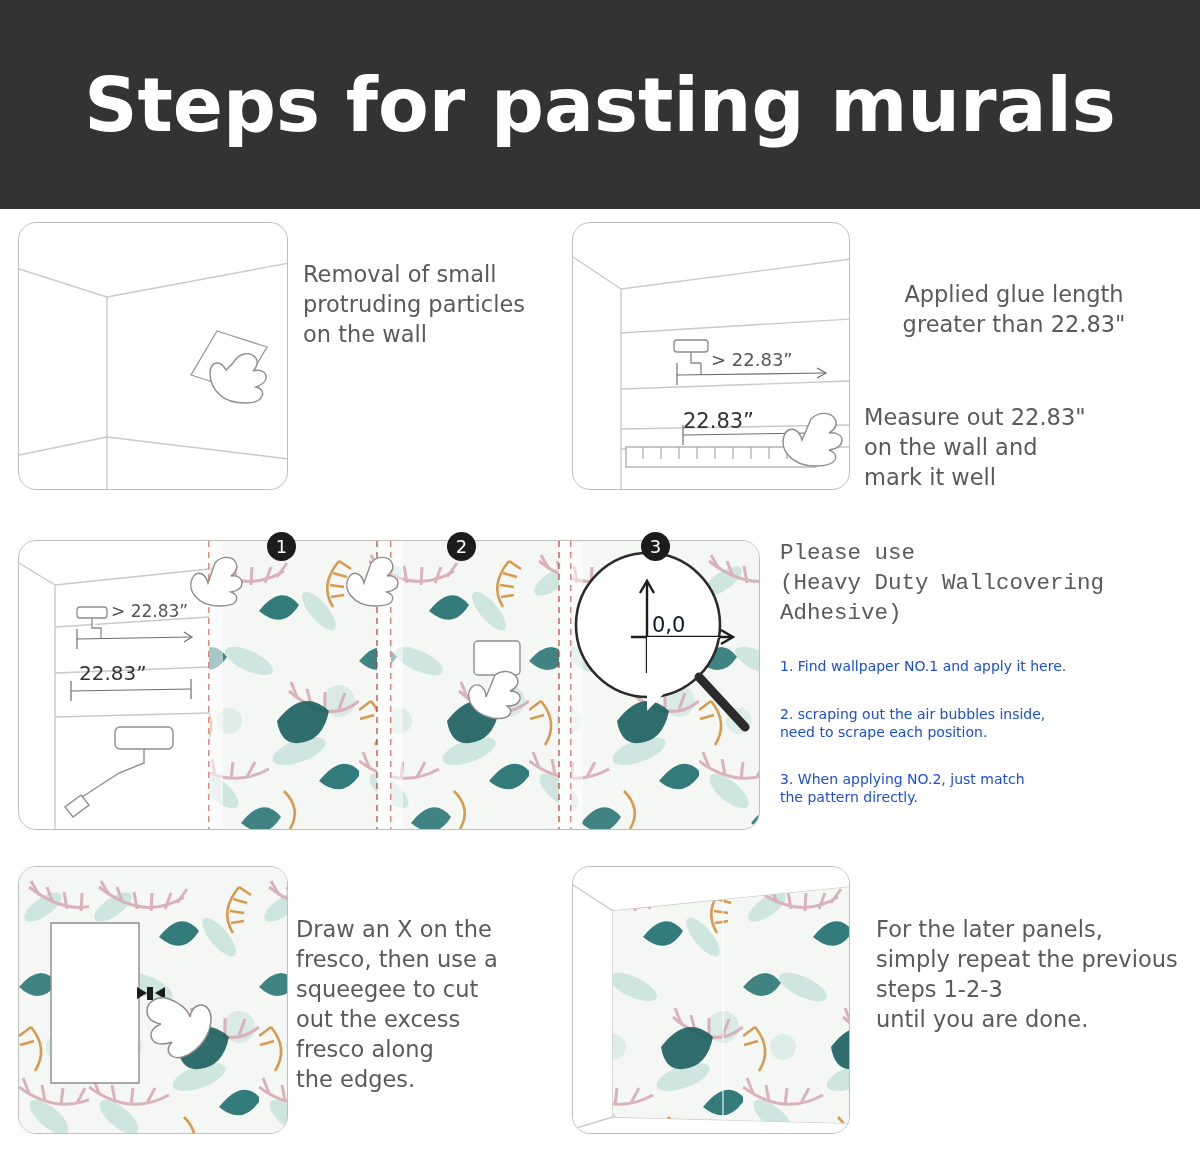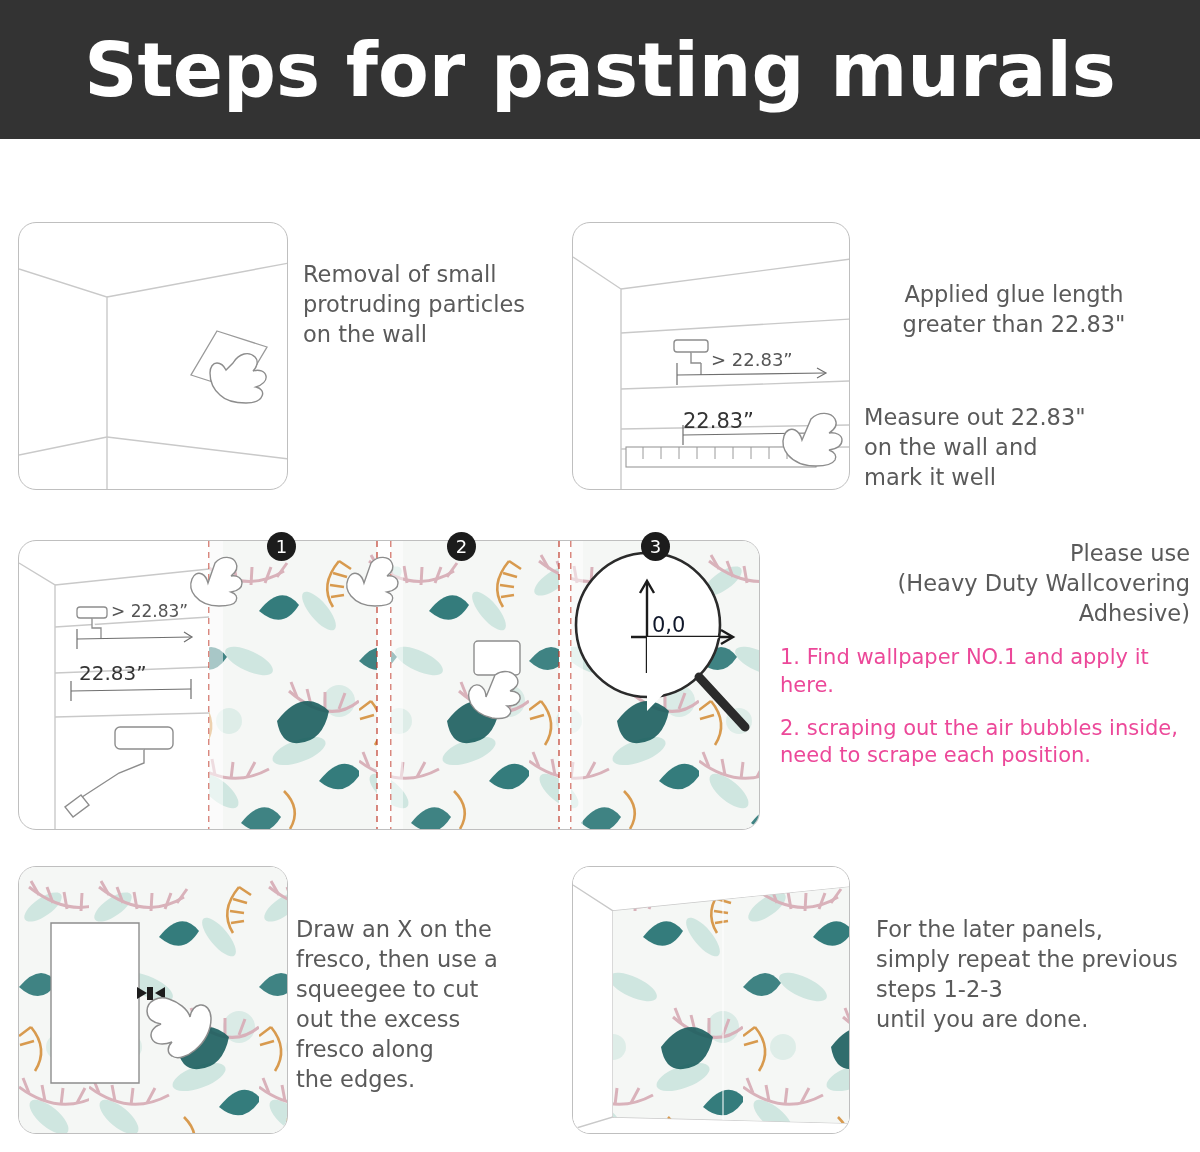--- a/index.html
+++ b/index.html
@@ -14,21 +14,21 @@
     color: #444;
     overflow: hidden;
     position: relative;
   }
 
   
   .header {
     position: absolute;
     left: 0; top: 0;
     width: 1200px;
-    height: 139px;
+    height: 209px;
     background: #333333;
     display: flex;
     align-items: center;
     justify-content: center;
   }
   .header-title {
     color: #ffffff;
     font-size: 74px;
     font-weight: bold;
     letter-spacing: 0px;
@@ -72,31 +72,32 @@
   #panel-step5 { left: 572px; top: 866px; width: 278px; height: 268px; }
 
   
   .instructions {
     position: absolute;
     left: 780px;
     top: 538px;
     width: 410px;
   }
   .instr-title {
-    text-align: right;
+    text-align: left;
     font-size: 22.5px;
     color: #5a5a5a;
     line-height: 1.34;
     white-space: pre-line;
+    font-family: Liberation Mono, monospace;
   }
   .instr-item {
-    font-size: 21px;
-    color: #ec4899;
+    font-size: 14px;
+    color: #1d4ed8;
     line-height: 1.3;
-    margin-top: 16px;
+    margin-top: 29px;
     white-space: pre-line;
   }
 
   
   .badge {
     position: absolute;
     width: 29px; height: 29px;
     border-radius: 50%;
     background: #1c1c1c;
     color: #fff;
@@ -314,20 +315,22 @@
 <div class="badge" id="badge-1">1</div>
 <div class="badge" id="badge-2">2</div>
 <div class="badge" id="badge-3">3</div>
 
 <div class="instructions">
   <div class="instr-title">Please use
 (Heavy Duty Wallcovering Adhesive)</div>
   <div class="instr-item">1. Find wallpaper NO.1 and apply it here.</div>
   <div class="instr-item">2. scraping out the air bubbles inside,
 need to scrape each position.</div>
+  <div class="instr-item">3. When applying NO.2, just match
+the pattern directly.</div>
 </div>
 
 <div class="panel" id="panel-step4">
   <svg class="svg-fill" width="270" height="268" viewBox="0 0 270 268">
     <rect x="0" y="0" width="270" height="268" fill="url(#leafpat)"></rect>
     <rect x="0" y="0" width="270" height="268" fill="url(#leafpat)" transform="translate(70,0)"></rect>
 
     <g fill="#ffffff" stroke="#8d8d8d" stroke-width="1.4">
       <path d="M32 56 L120 56 L120 216 L32 216 Z"></path>
     </g>

